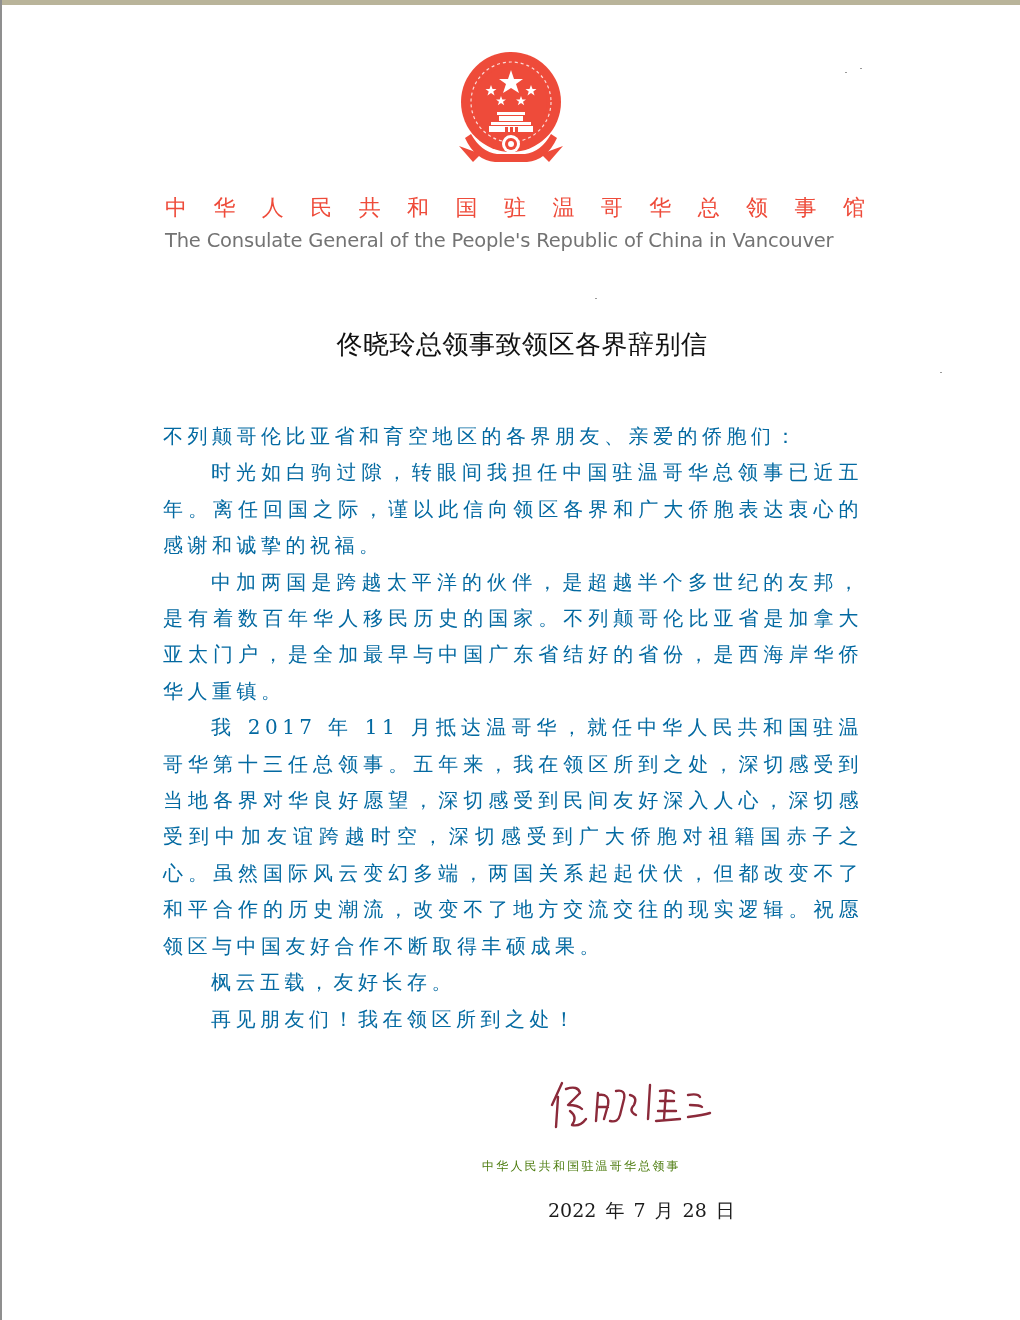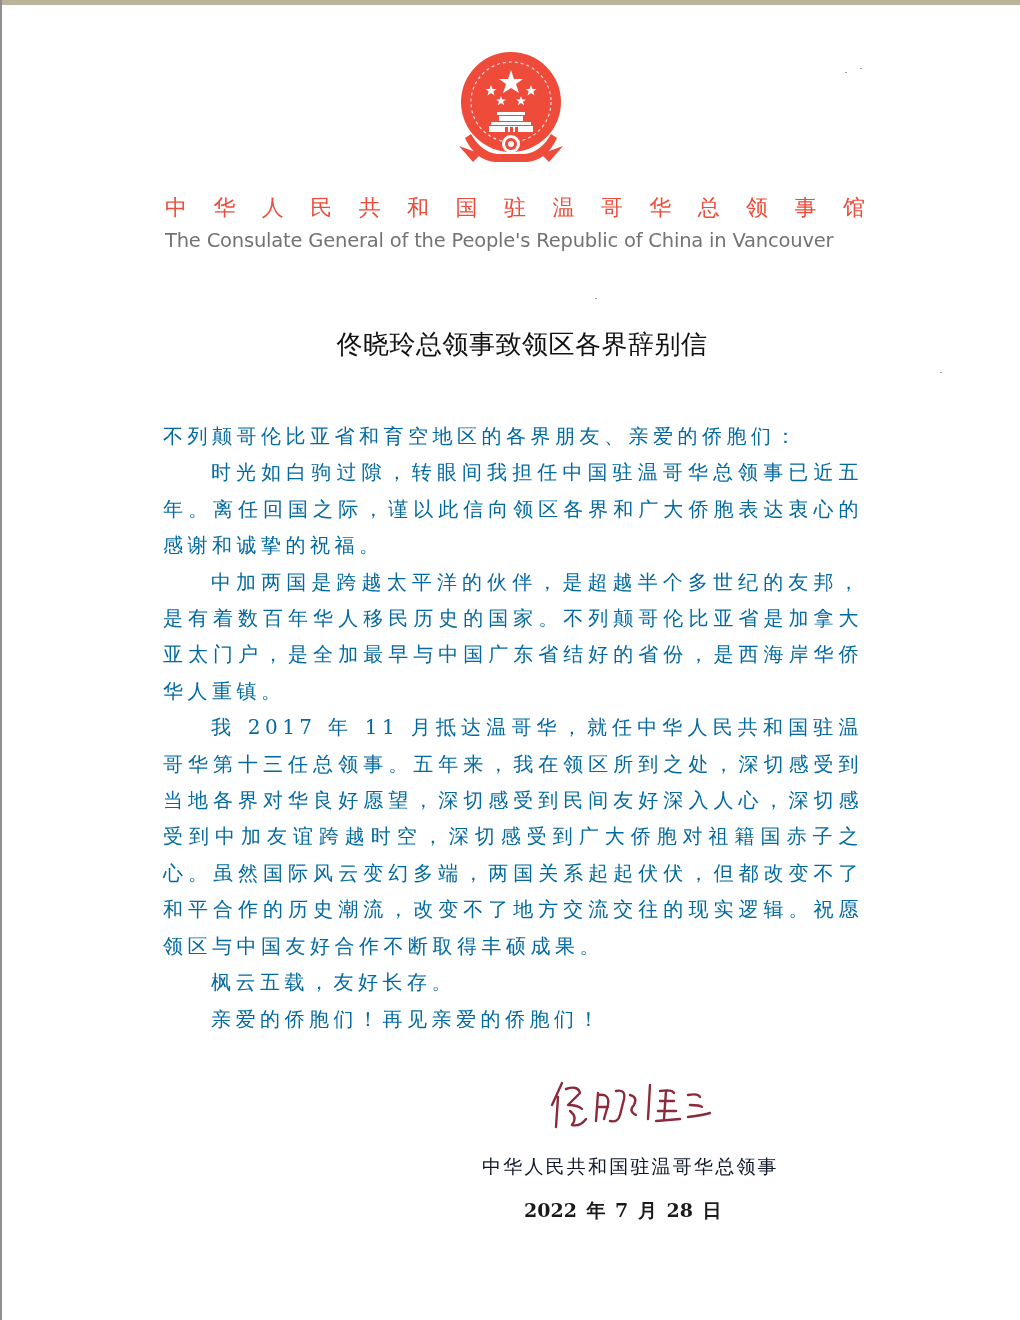--- a/index.html
+++ b/index.html
@@ -49,25 +49,25 @@
       font-size: 20px; line-height: 36.4px; color: #0369a1;
       letter-spacing: 4.5px;
     }
     .body p { margin: 0; text-align: justify; }
     .indent { text-indent: 2.4em; }
     .signature {
       position: absolute; left: 548px; top: 1075px; width: 220px; height: 60px;
     }
     .sign-title {
       position: absolute; left: 482px; top: 1152px; width: 360px;
-      font-size: 19px; line-height: 28px; letter-spacing: 2.2px; color: #0f172a;
+      font-size: 12px; line-height: 28px; letter-spacing: 2.2px; color: #4d7c0f;
     }
     .sign-date {
-      position: absolute; left: 524px; top: 1196px; width: 260px;
-      font-size: 19px; line-height: 28px; color: #1b1b1b; word-spacing: 3px; font-weight: bold;
+      position: absolute; left: 548px; top: 1196px; width: 260px;
+      font-size: 19px; line-height: 28px; color: #1b1b1b; word-spacing: 3px;
     }
     .speck { position: absolute; background: #999; width: 2px; height: 1px; }
   </style>
 </head>
 <body>
 
 <div class="scan-top"></div>
 <div class="scan-left"></div>
 
 <div class="emblem">
@@ -128,21 +128,21 @@
 <div class="header-en">The Consulate General of the People's Republic of China in Vancouver</div>
 
 <div class="title">佟晓玲总领事致领区各界辞别信</div>
 
 <div class="body">
   <p>不列颠哥伦比亚省和育空地区的各界朋友、亲爱的侨胞们：</p>
   <p class="indent">时光如白驹过隙，转眼间我担任中国驻温哥华总领事已近五年。离任回国之际，谨以此信向领区各界和广大侨胞表达衷心的感谢和诚挚的祝福。</p>
   <p class="indent">中加两国是跨越太平洋的伙伴，是超越半个多世纪的友邦，是有着数百年华人移民历史的国家。不列颠哥伦比亚省是加拿大亚太门户，是全加最早与中国广东省结好的省份，是西海岸华侨华人重镇。</p>
   <p class="indent">我 2017 年 11 月抵达温哥华，就任中华人民共和国驻温哥华第十三任总领事。五年来，我在领区所到之处，深切感受到当地各界对华良好愿望，深切感受到民间友好深入人心，深切感受到中加友谊跨越时空，深切感受到广大侨胞对祖籍国赤子之心。虽然国际风云变幻多端，两国关系起起伏伏，但都改变不了和平合作的历史潮流，改变不了地方交流交往的现实逻辑。祝愿领区与中国友好合作不断取得丰硕成果。</p>
   <p class="indent">枫云五载，友好长存。</p>
-  <p class="indent">亲爱的侨胞们！再见亲爱的侨胞们！</p>
+  <p class="indent">再见朋友们！我在领区所到之处！</p>
 </div>
 
 <div class="signature">
   <svg width="220" height="60" viewBox="0 0 220 60" xmlns="http://www.w3.org/2000/svg">
     <g fill="none" stroke="#8b2a3a" stroke-width="2.4" stroke-linecap="round" stroke-linejoin="round">
       <path d="M14 8 L4 30 M10 22 L8 52 M18 14 Q30 10 32 18 Q24 26 20 30 Q30 30 34 34 M22 36 Q30 42 24 50 Q32 52 38 44"></path>
       <path d="M50 18 L48 46 M50 20 Q62 18 60 30 L56 44 M50 32 L60 32 M68 16 Q78 14 76 24 L72 40 Q70 48 62 46 M82 20 Q90 22 86 30 Q80 36 88 40"></path>
       <path d="M102 10 L100 44 M112 16 Q124 14 126 18 M112 26 L126 26 M110 36 L128 36 M118 16 L116 44 M108 46 L132 44"></path>
       <path d="M140 20 Q150 18 152 22 M142 30 Q152 30 154 32 M140 42 Q156 40 162 38"></path>
     </g>

